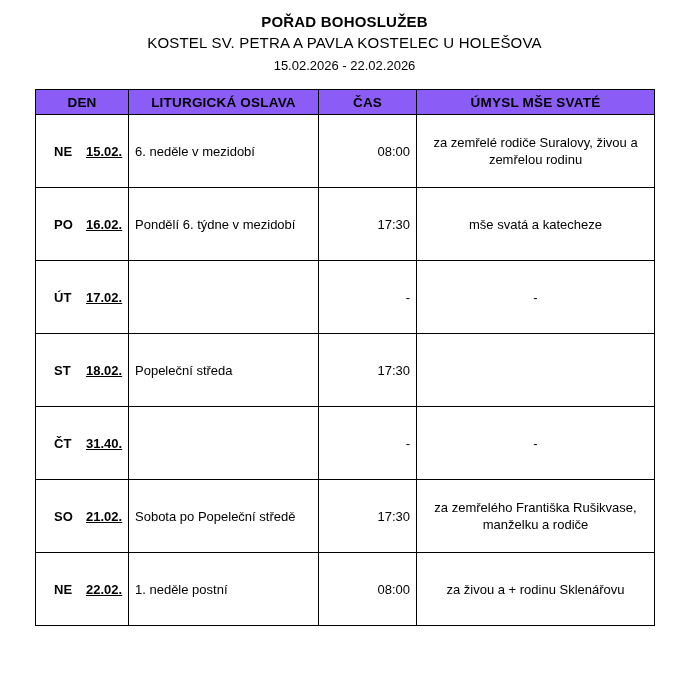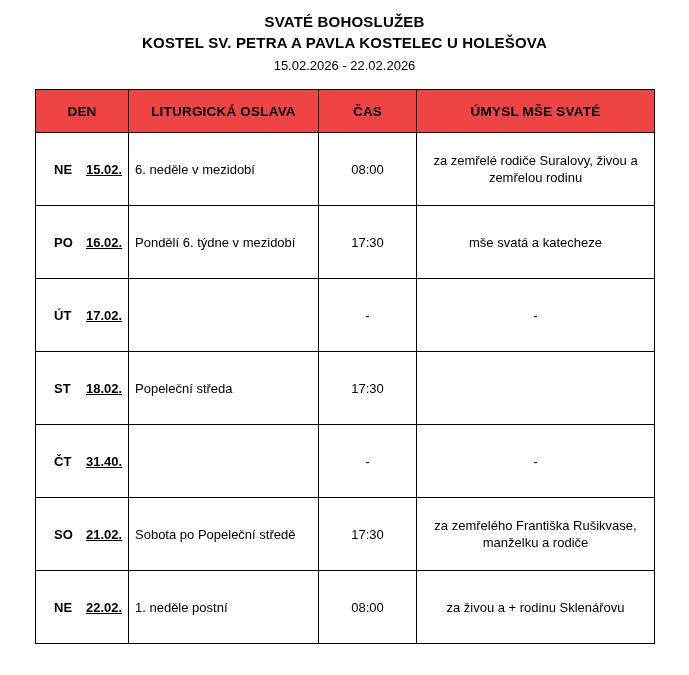--- a/index.html
+++ b/index.html
@@ -25,21 +25,21 @@
     padding-top: 12px;
   }
   .header .line1 {
     font-size: 15px;
     font-weight: bold;
     letter-spacing: 0.2px;
     line-height: 20px;
   }
   .header .line2 {
     font-size: 15px;
-    font-weight: bold;
+    font-weight: normal;
     letter-spacing: 0.2px;
     line-height: 20px;
     margin-top: 1px;
   }
   .header .line3 {
     font-size: 13px;
     font-weight: normal;
     line-height: 19px;
     margin-top: 3px;
   }
@@ -50,26 +50,26 @@
   table.schedule {
     border-collapse: collapse;
     width: 619px;
     table-layout: fixed;
   }
   table.schedule th, table.schedule td {
     border: 1px solid #000000;
     vertical-align: middle;
   }
   table.schedule thead th {
-    background: #ef4444;
+    background: #8b5cf6;
     font-size: 13.5px;
     font-weight: bold;
     text-align: center;
     height: 22px;
-    padding: 10px 2px;
+    padding: 1px 2px;
     letter-spacing: 0.2px;
   }
   col.c-den { width: 93px; }
   col.c-osl { width: 190px; }
   col.c-cas { width: 98px; }
   col.c-umy { width: 238px; }
 
   table.schedule tbody td {
     height: 68px;
     font-size: 13px;
@@ -81,34 +81,34 @@
     text-align: left;
     padding-left: 8px;
     white-space: nowrap;
   }
   td.day .dw { display: inline-block; min-width: 26px; padding-left: 12px; }
   td.day .dd { margin-left: 6px; text-decoration: underline; }
   td.celebration {
     line-height: 17px;
   }
   td.time {
-    text-align: center;
+    text-align: right;
   }
   td.intention {
     text-align: center;
     line-height: 17px;
   }
 </style>
 </head>
 <body>
 
 <div class="page">
 
   <div class="header">
-    <div class="line1">SVATÉ BOHOSLUŽEB</div>
+    <div class="line1">POŘAD BOHOSLUŽEB</div>
     <div class="line2">KOSTEL SV. PETRA A PAVLA KOSTELEC U HOLEŠOVA</div>
     <div class="line3">15.02.2026 - 22.02.2026</div>
   </div>
 
   <div class="table-wrap">
     <table class="schedule">
       <colgroup>
         <col class="c-den">
         <col class="c-osl">
         <col class="c-cas">

